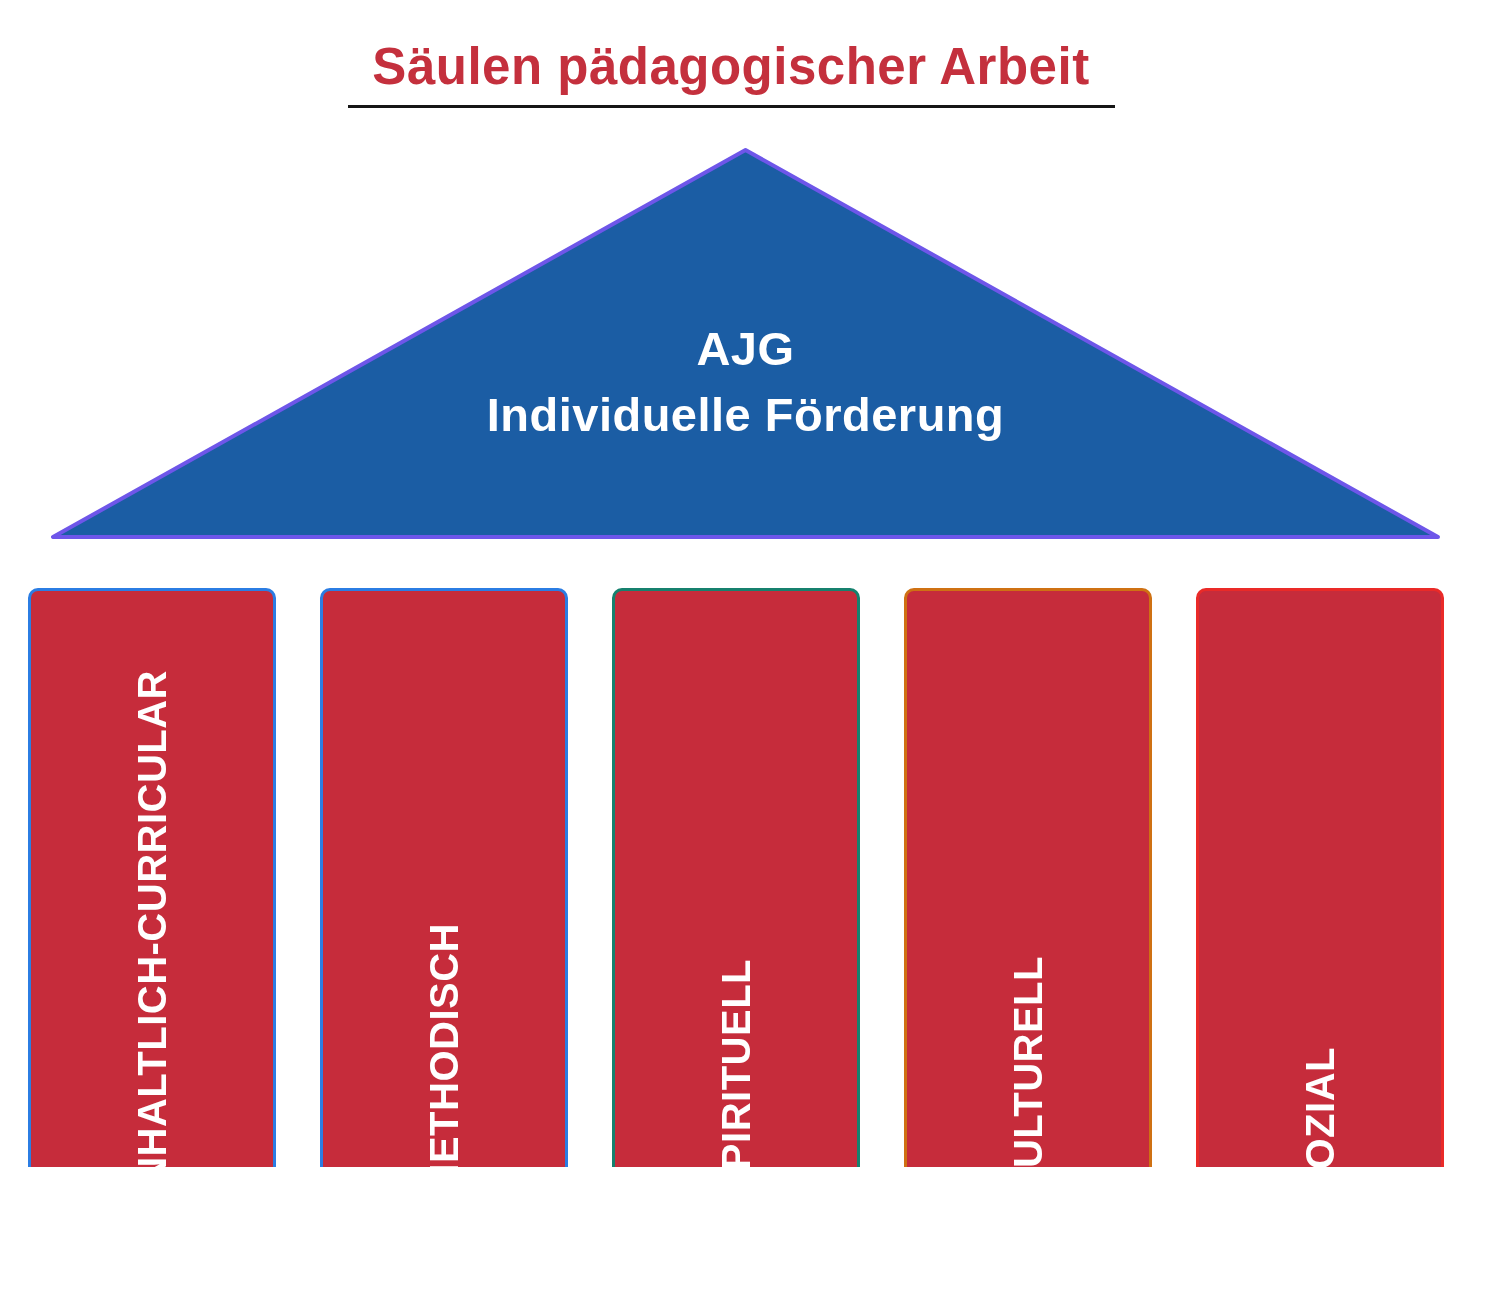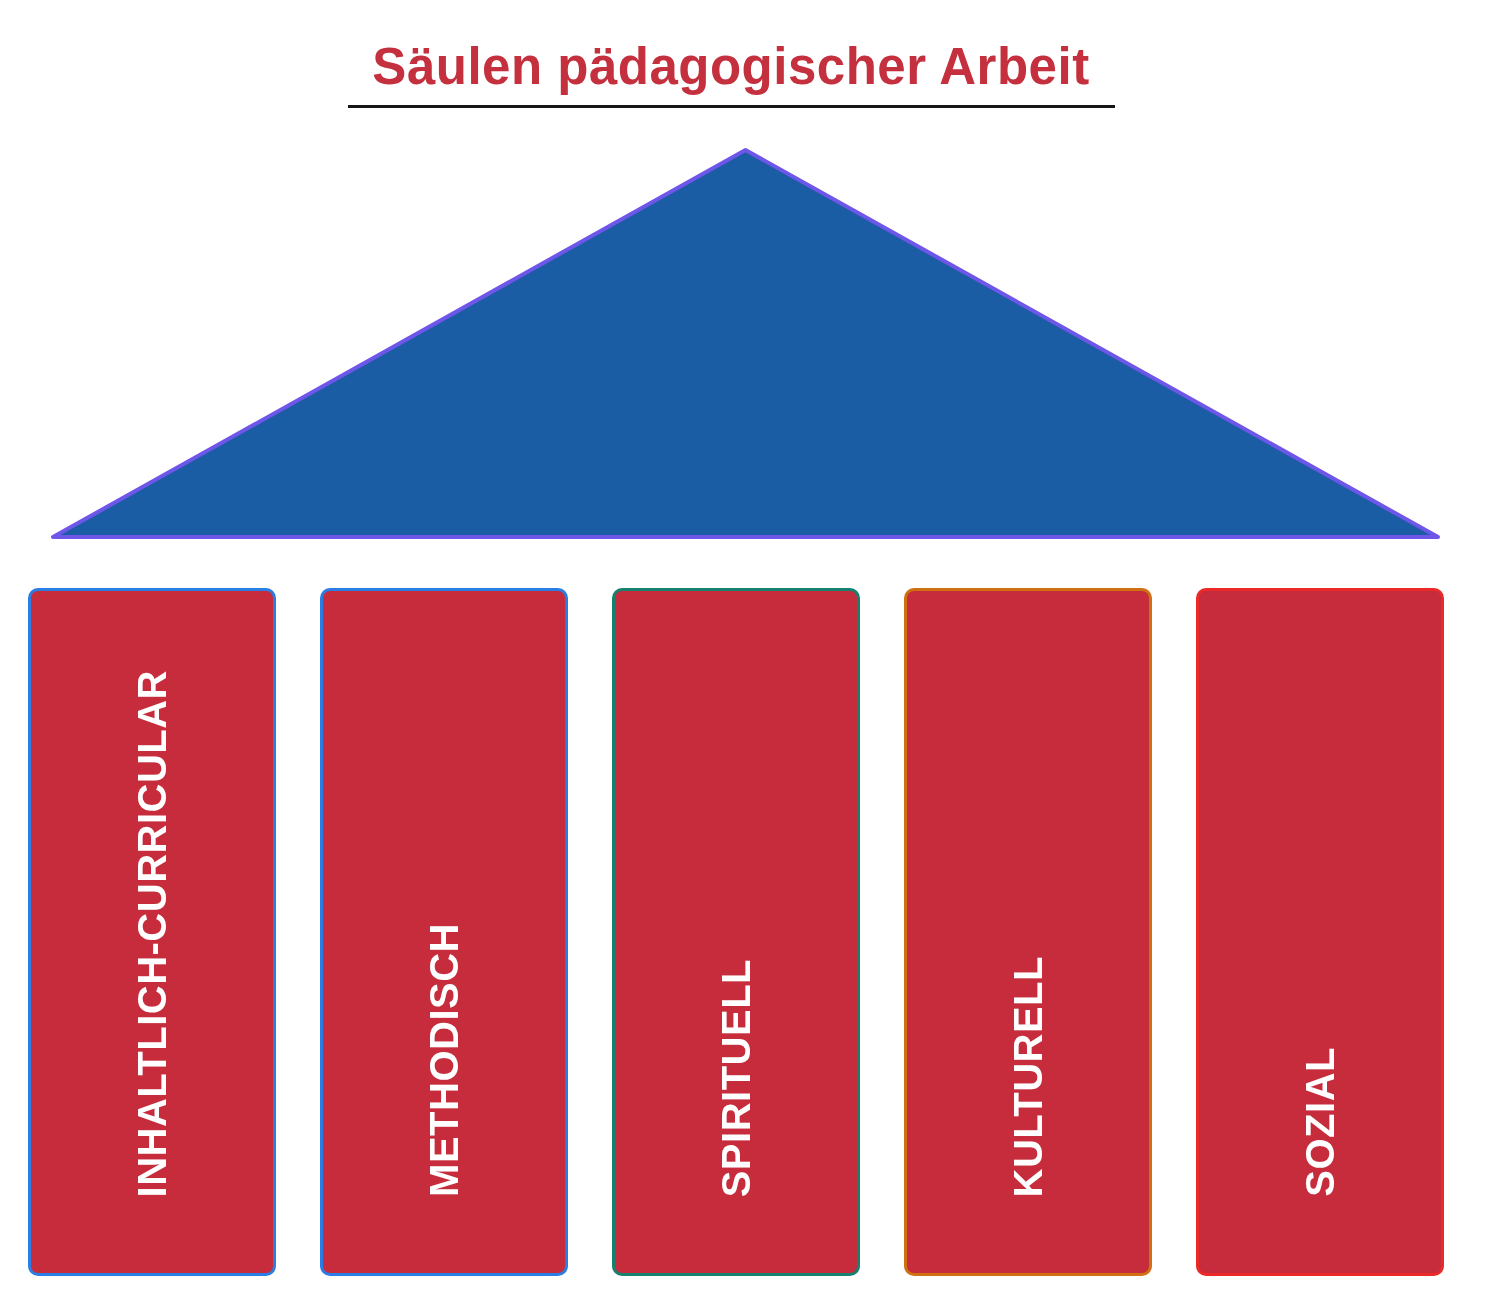--- a/index.html
+++ b/index.html
@@ -1,19 +1,19 @@
 <!DOCTYPE html>
 <html style="--title-red: #c4303d; --pillar-red: #c62c3b; --roof-fill: #1b5da4; --roof-stroke: #6e56e9; --underline-black: #161616; --label-white: #ffffff;"><head>
 <meta charset="utf-8">
 <style>
   html, body { margin: 0; padding: 0; background: #ffffff; }
   .stage {
     position: relative;
     width: 1490px;
-    height: 1313px;
+    height: 1167px;
     background: #ffffff;
     overflow: hidden;
     font-family: "Liberation Sans", sans-serif;
   }
 
   
   .title-wrap {
     position: absolute;
     top: 38px;
     left: 0;
@@ -100,20 +100,24 @@
 
   <div class="title-wrap">
     <h1>Säulen pädagogischer Arbeit</h1>
     <div class="title-underline"></div>
   </div>
 
   <svg class="roof-svg" viewBox="0 0 1397 400" preserveAspectRatio="none" aria-hidden="true">
     <polygon points="698.5,7 6,394 1391,394"></polygon>
   </svg>
 
+  <div class="roof-text">
+    <div>AJG</div>
+    <div>Individuelle Förderung</div>
+  </div>
 
   <div class="pillars">
     <div class="pillar" style="border-color: rgb(43, 125, 227);">
       <span class="pillar-label">INHALTLICH-CURRICULAR</span>
     </div>
     <div class="pillar" style="border-color: rgb(43, 125, 227);">
       <span class="pillar-label">METHODISCH</span>
     </div>
     <div class="pillar" style="border-color: rgb(22, 129, 110);">
       <span class="pillar-label">SPIRITUELL</span>

